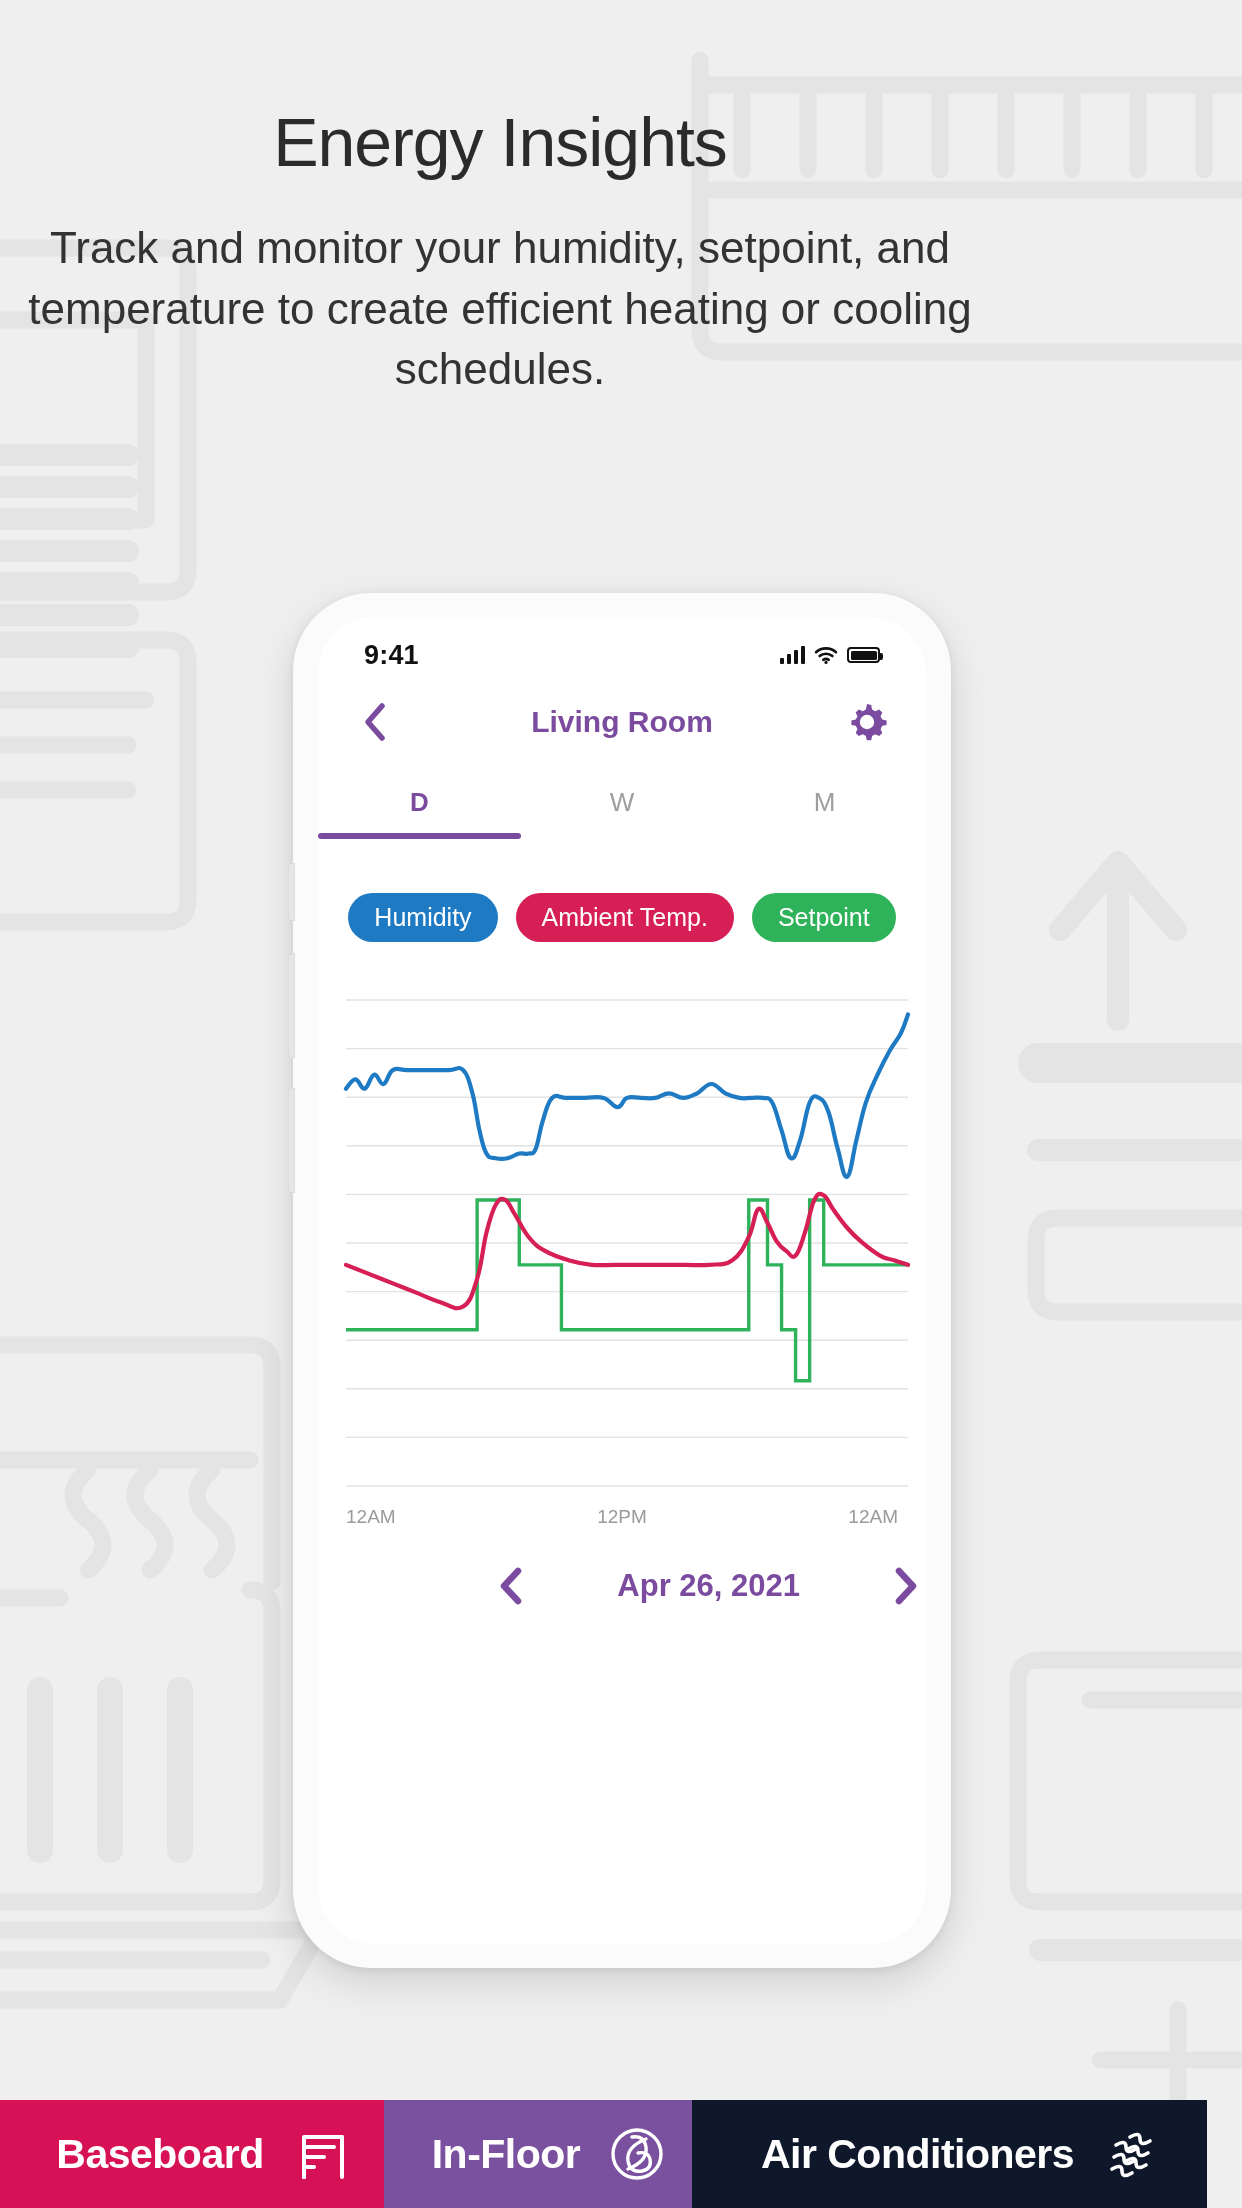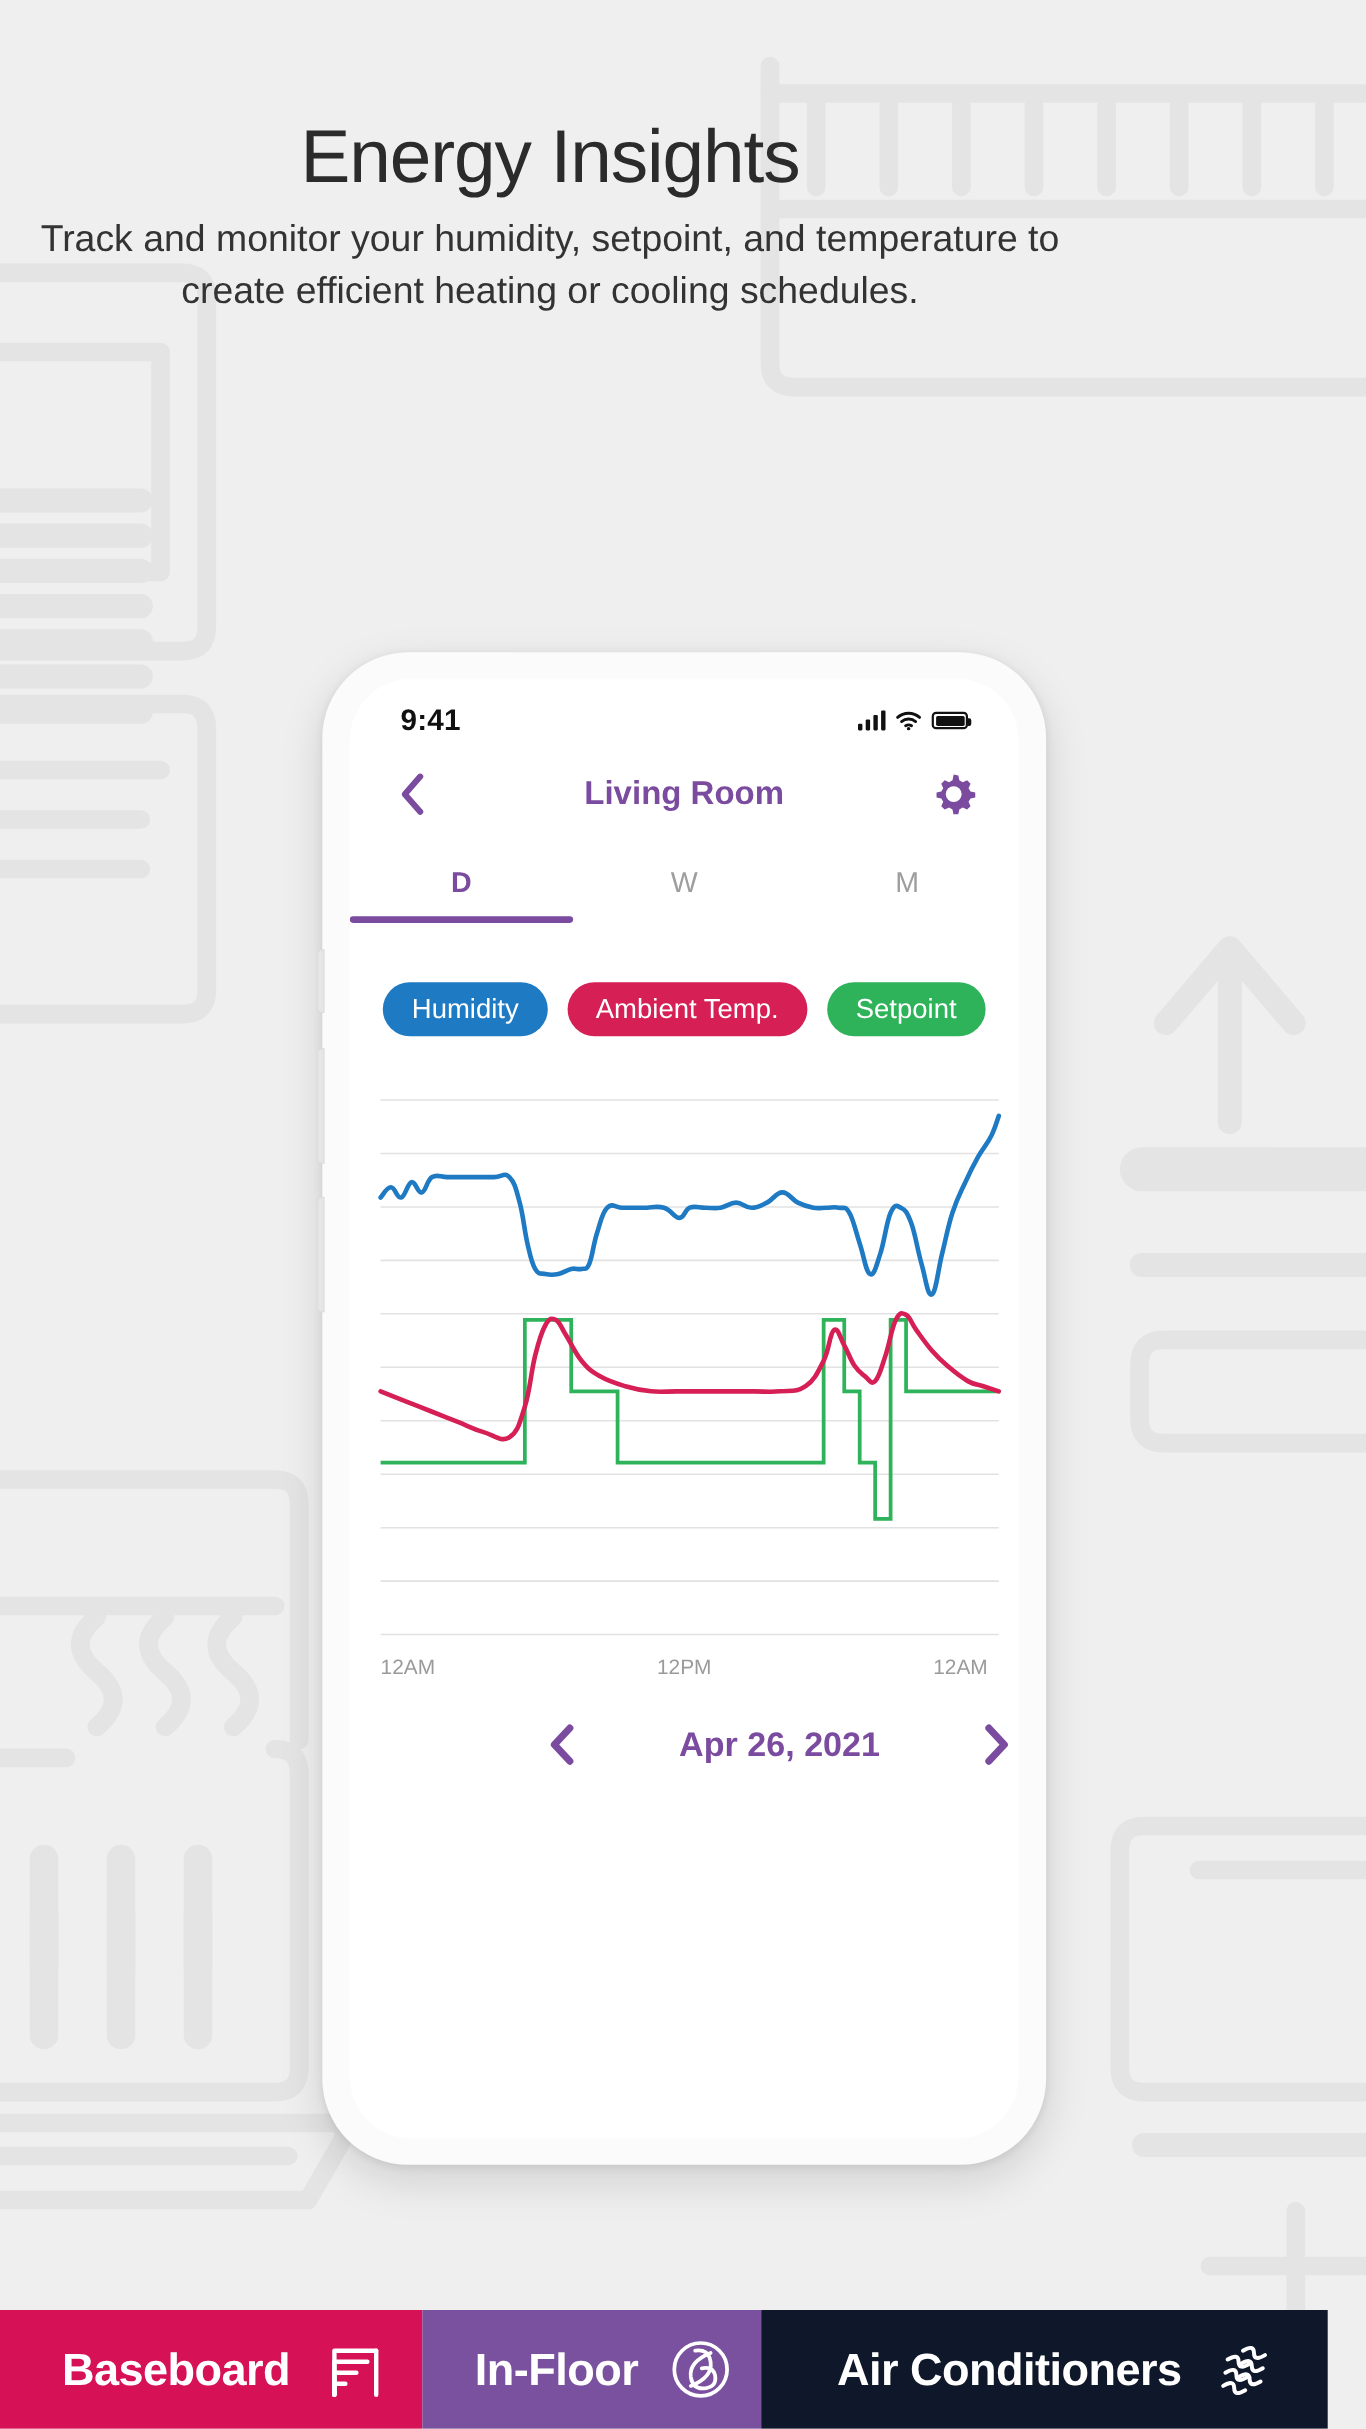--- a/index.html
+++ b/index.html
@@ -14,22 +14,22 @@
   
   #wm { position:absolute; inset:0; z-index:0; pointer-events:none; }
 
   
   .hero { position:absolute; top:0; left:0; width:1000px; z-index:2; text-align:center; }
   .hero-title {
     font-size:68px; font-weight:400; color:#2b2b2b;
     letter-spacing:-1px; margin-top:108px; line-height:1;
   }
   .hero-sub {
-    font-size:34px; font-weight:400; color:#333;
-    line-height:1.38; margin-top:18px;
+    font-size:44px; font-weight:400; color:#333;
+    line-height:1.38; margin-top:42px;
   }
 
   
   .phone {
     position:absolute; left:293px; top:593px;
     width:658px; height:1375px; z-index:3;
     background:#fbfbfb;
     border-radius:78px;
     box-shadow:0 14px 40px rgba(0,0,0,.13), 0 2px 8px rgba(0,0,0,.08);
   }

